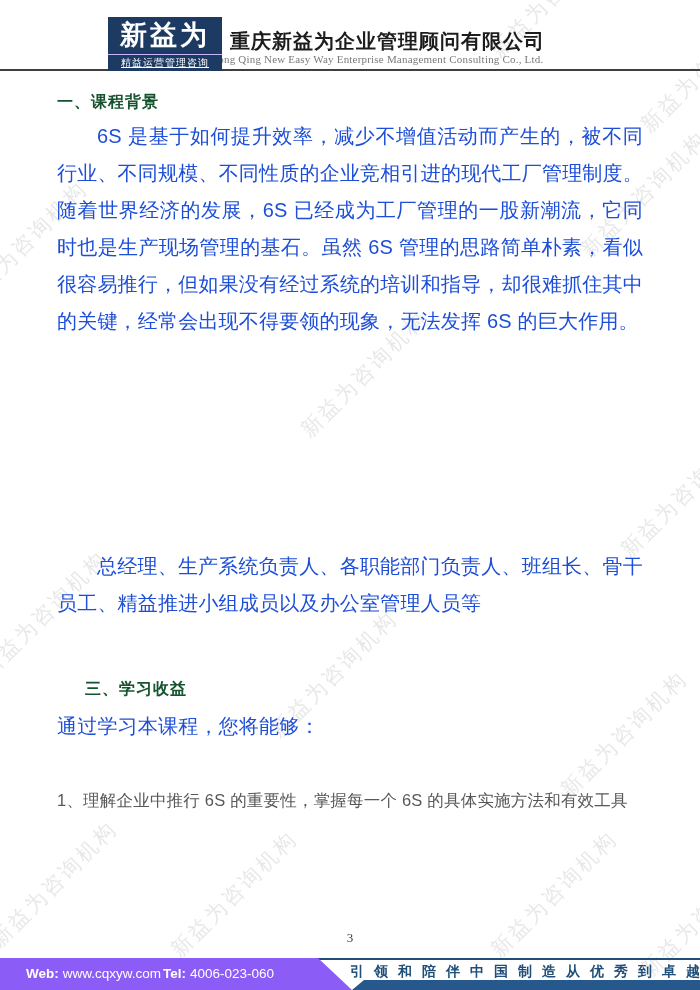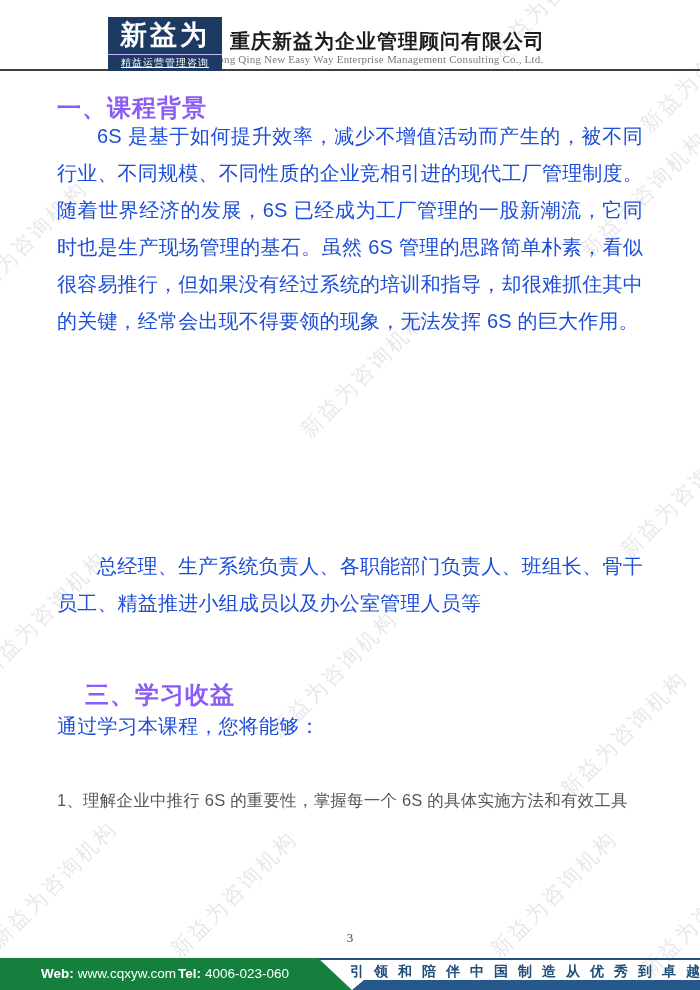--- a/index.html
+++ b/index.html
@@ -39,21 +39,21 @@
     font-size:20px;font-weight:bold;color:#1c1c1c;letter-spacing:1px;white-space:nowrap;
   }
   .company-en{
     position:absolute;left:205px;top:53px;z-index:1;
     font-family:"Liberation Serif","DejaVu Serif",serif;
     font-size:11px;color:#7a7a7a;letter-spacing:.2px;white-space:nowrap;
   }
   
   .content{position:absolute;left:57px;width:586px;z-index:1;}
   .sec-title{
-    font-size:24px;font-weight:bold;color:#8b5cf6;letter-spacing:1px;white-space:nowrap;
+    font-size:16px;font-weight:bold;color:#14532d;letter-spacing:1px;white-space:nowrap;
   }
   .para{
     font-size:20px;color:#1d4ed8;line-height:37px;
     text-align:justify;text-justify:inter-ideograph;text-indent:2em;
     letter-spacing:.2px;
   }
   .para.noindent{text-indent:0;}
   .benefit-item{
     font-size:16.5px;color:#58585a;line-height:37.5px;
     white-space:nowrap;letter-spacing:.2px;
@@ -65,23 +65,23 @@
     font-size:13px;color:#3c3c3c;
   }
   
   .footer{position:absolute;left:0;right:0;bottom:0;height:32px;z-index:3;}
   .footer-line-top{position:absolute;top:0;left:318px;right:0;height:2px;background:#1f4e79;}
   .footer-strip-bottom{
     position:absolute;bottom:0;left:352px;right:0;height:10px;background:#27588b;
     clip-path:polygon(12px 0,100% 0,100% 100%,0 100%);
   }
   .footer-left{
-    position:absolute;top:0;bottom:0;left:0;width:352px;background:#15803d;
+    position:absolute;top:0;bottom:0;left:0;width:352px;background:#8b5cf6;
     clip-path:polygon(0 0,318px 0,352px 100%,0 100%);
-    color:#fff;font-size:13.5px;line-height:32px;padding-left:41px;box-sizing:border-box;
+    color:#fff;font-size:13.5px;line-height:32px;padding-left:26px;box-sizing:border-box;
     white-space:nowrap;
   }
   .footer-left .lbl{font-weight:bold;}
   .footer-left .val{margin-left:4px;}
   .footer-left .tel-lbl{margin-left:2px;}
   .slogan{
     position:absolute;top:2px;left:350px;
     color:#1f4e79;font-size:14px;font-weight:bold;letter-spacing:10px;
     line-height:22px;white-space:nowrap;
   }

